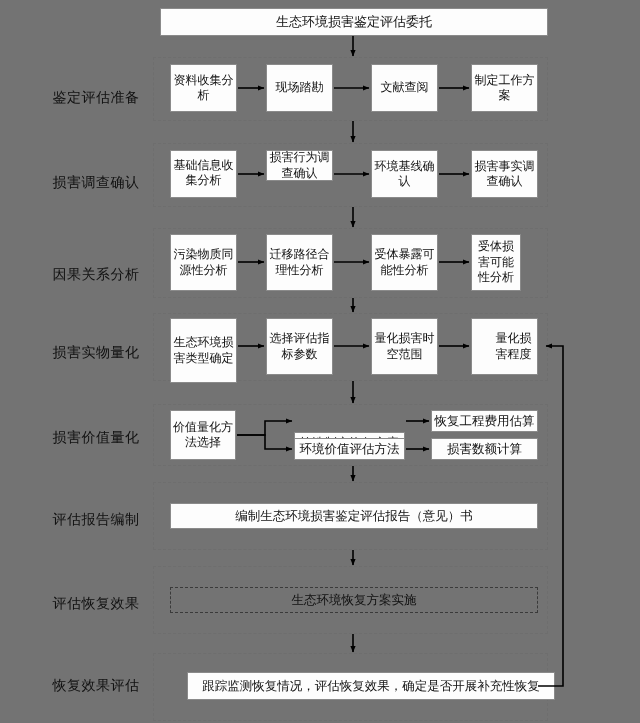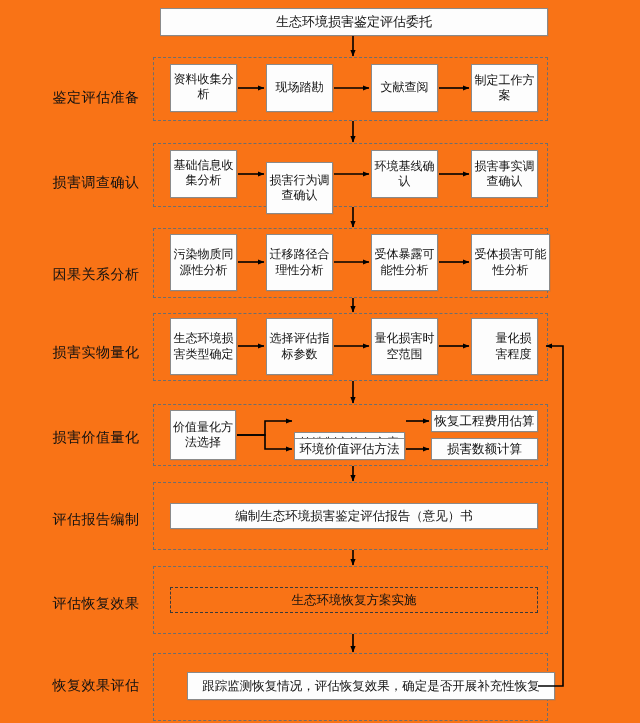--- a/index.html
+++ b/index.html
@@ -10,21 +10,21 @@
   }
   body {
     font-family: "Liberation Serif", "DejaVu Serif", serif;
     color: #1a1a1a;
   }
   #flow-root {
     position: relative;
     width: 640px;
     height: 723px;
     overflow: hidden;
-    background: #f97316;
+    background: #737373;
   }
 
   
   .stage-label {
     position: absolute;
     left: 40px;
     width: 112px;
     text-align: center;
     font-size: 14px;
     letter-spacing: 0.5px;
@@ -98,66 +98,66 @@
 <body>
 
 <div id="flow-root">
 
   <div class="title-node">
     <span>生态环境损害鉴定评估委托</span>
   </div>
 
   <div class="stage-label" style="top:90px;">鉴定评估准备</div>
   <div class="stage-box" style="top:57px; height:64px;"></div>
-  <div class="node" style="left:170px; top:64px; width:67px; height:48px;font-family:Liberation Mono, monospace;">
+  <div class="node" style="left:170px; top:64px; width:67px; height:48px;">
     <span>资料收集分析</span>
   </div>
   <div class="node" style="left:266px; top:64px; width:67px; height:48px;">
     <span>现场踏勘</span>
   </div>
   <div class="node" style="left:371px; top:64px; width:67px; height:48px;">
     <span>文献查阅</span>
   </div>
   <div class="node" style="left:471px; top:64px; width:67px; height:48px;">
     <span>制定工作方案</span>
   </div>
 
   <div class="stage-label" style="top:175px;">损害调查确认</div>
   <div class="stage-box" style="top:143px; height:64px;"></div>
   <div class="node" style="left:170px; top:150px; width:67px; height:48px;font-family:Liberation Mono, monospace;">
     <span>基础信息收集分析</span>
   </div>
-  <div class="node" style="left:266px; top:162px; width:67px; height:52px;">
+  <div class="node" style="left:266px; top:150px; width:67px; height:31px;">
     <span>损害行为调查确认</span>
   </div>
   <div class="node" style="left:371px; top:150px; width:67px; height:48px;">
     <span>环境基线确认</span>
   </div>
   <div class="node" style="left:471px; top:150px; width:67px; height:48px;">
     <span>损害事实调查确认</span>
   </div>
 
   <div class="stage-label" style="top:267px;">因果关系分析</div>
   <div class="stage-box" style="top:228px; height:70px;"></div>
   <div class="node" style="left:170px; top:234px; width:67px; height:57px;">
     <span>污染物质同源性分析</span>
   </div>
   <div class="node" style="left:266px; top:234px; width:67px; height:57px;">
     <span>迁移路径合理性分析</span>
   </div>
   <div class="node" style="left:371px; top:234px; width:67px; height:57px;">
     <span>受体暴露可能性分析</span>
   </div>
-  <div class="node" style="left:471px; top:234px; width:79px; height:57px;">
+  <div class="node" style="left:471px; top:234px; width:50px; height:57px;">
     <span>受体损害可能性分析</span>
   </div>
 
   <div class="stage-label" style="top:345px;">损害实物量化</div>
   <div class="stage-box" style="top:313px; height:68px;"></div>
-  <div class="node" style="left:170px; top:318px; width:67px; height:57px;">
+  <div class="node" style="left:170px; top:318px; width:67px; height:65px;">
     <span>生态环境损害类型确定</span>
   </div>
   <div class="node" style="left:266px; top:318px; width:67px; height:57px;">
     <span>选择评估指标参数</span>
   </div>
   <div class="node" style="left:371px; top:318px; width:67px; height:57px;">
     <span>量化损害时空范围</span>
   </div>
   <div class="node" style="left:471px; top:318px; width:67px; height:57px;padding-left:20px;">
     <span>量化损害程度</span>

